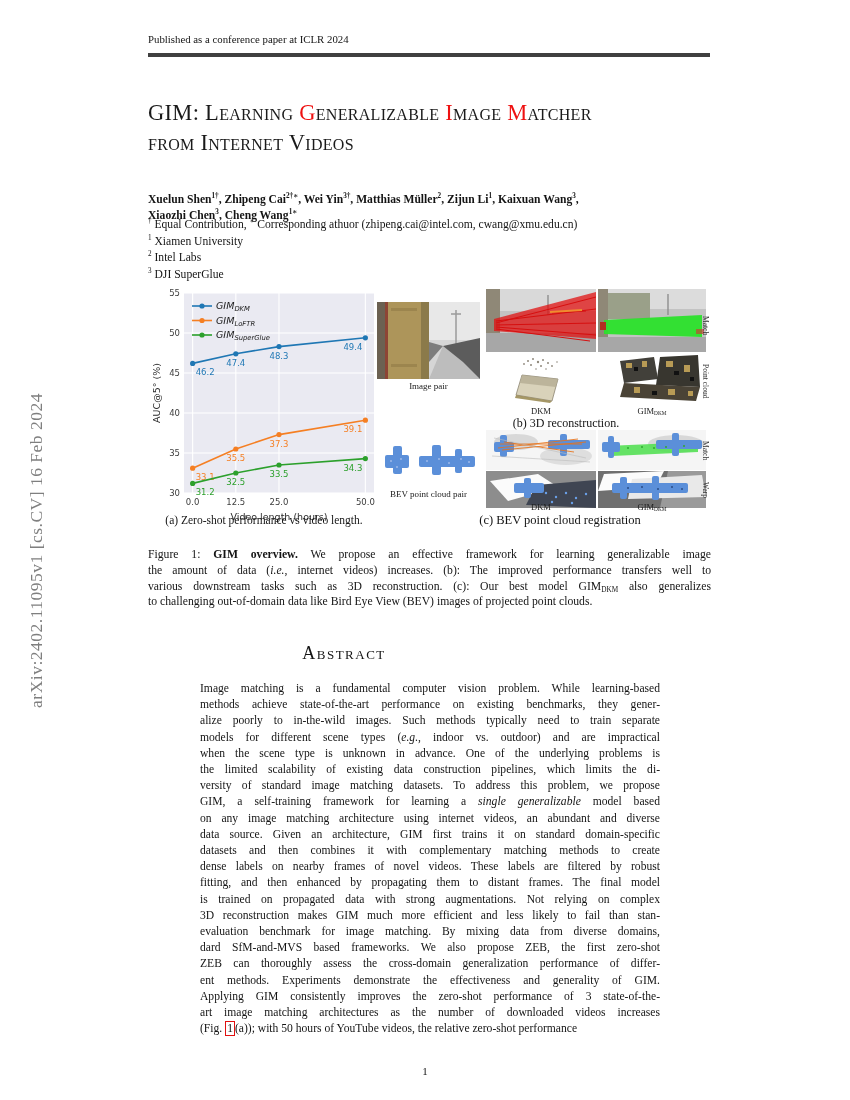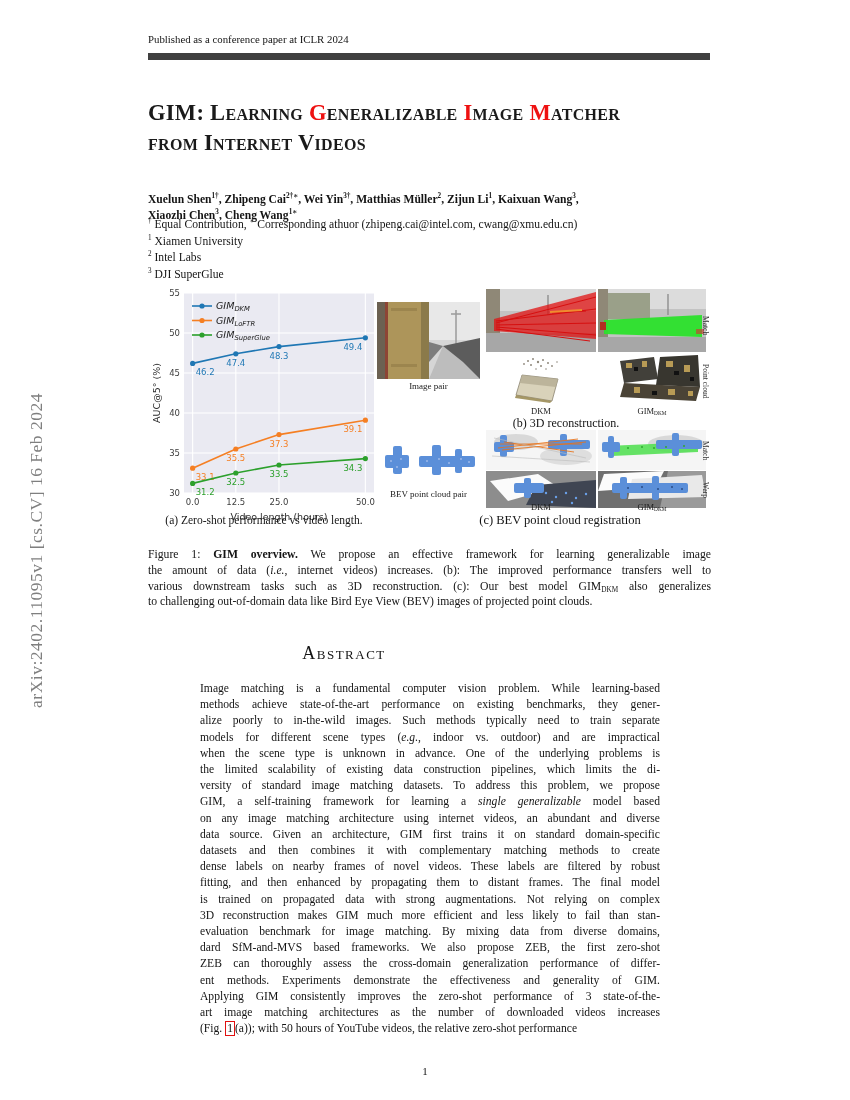--- a/index.html
+++ b/index.html
@@ -5,21 +5,21 @@
   html,body{margin:0;padding:0;}
   body{width:850px;height:1100px;background:#ffffff;position:relative;
        font-family:"Liberation Serif","DejaVu Serif",serif;color:#141414;
        -webkit-font-smoothing:antialiased;overflow:hidden;}
   .abs{position:absolute;}
   sup{font-size:62%;vertical-align:super;line-height:0;}
   sub{font-size:62%;vertical-align:-0.25em;line-height:0;}
   .red{color:#ee1111;}
   .linkbox{color:#141414;border:1px solid #e01010;padding:0 1px;}
   #header-line{left:148px;top:33px;width:562px;font-size:10.8px;
-               border-bottom:7px solid #404040;padding-bottom:8px;}
+               border-bottom:4px solid #404040;padding-bottom:8px;}
   #arxiv-banner{left:0;top:0;width:72px;height:1100px;display:flex;
                 align-items:center;justify-content:center;}
   #arxiv-banner span{transform:rotate(-90deg);white-space:nowrap;
                      font-size:17.5px;color:#7f7f7f;letter-spacing:0.5px;}
   #paper-title{left:148px;top:98px;width:580px;font-size:22.5px;line-height:30px;
                font-variant:small-caps;letter-spacing:0.3px;color:#1a1a1a;}
   #authors{left:148px;top:184px;width:570px;font-size:11.6px;line-height:15.5px;font-weight:bold;margin-top:8px;}
   #author-notes{left:148px;top:217px;width:570px;font-size:11.6px;}
   .affil-line{line-height:16.5px;}
   .jline{text-align:justify;text-align-last:justify;}
@@ -38,21 +38,21 @@
 </style>
 </head>
 <body>
 
 <div class="abs" id="arxiv-banner">
   <span>arXiv:2402.11095v1  [cs.CV]  16 Feb 2024</span>
 </div>
 
 <div class="abs" id="header-line">Published as a conference paper at ICLR 2024</div>
 
-<h1 class="abs" id="paper-title" style="margin:0;font-weight:bold;">
+<h1 class="abs" id="paper-title" style="margin:0;font-weight:normal;">
   <div><span>GIM: Learning </span><span class="red">G</span><span>eneralizable </span><span class="red">I</span><span>mage </span><span class="red">M</span><span>atcher</span></div>
   <div><span>from Internet Videos</span></div>
 </h1>
 
 <div class="abs" id="authors">
   <div><span>Xuelun Shen</span><sup>1†</sup><span>, Zhipeng Cai</span><sup>2†∗</sup><span>, Wei Yin</span><sup>3†</sup><span>, Matthias Müller</span><sup>2</sup><span>, Zijun Li</span><sup>1</sup><span>, Kaixuan Wang</span><sup>3</sup><span>,</span></div>
   <div><span>Xiaozhi Chen</span><sup>3</sup><span>, Cheng Wang</span><sup>1∗</sup></div>
 </div>
 
 <div class="abs" id="author-notes">

